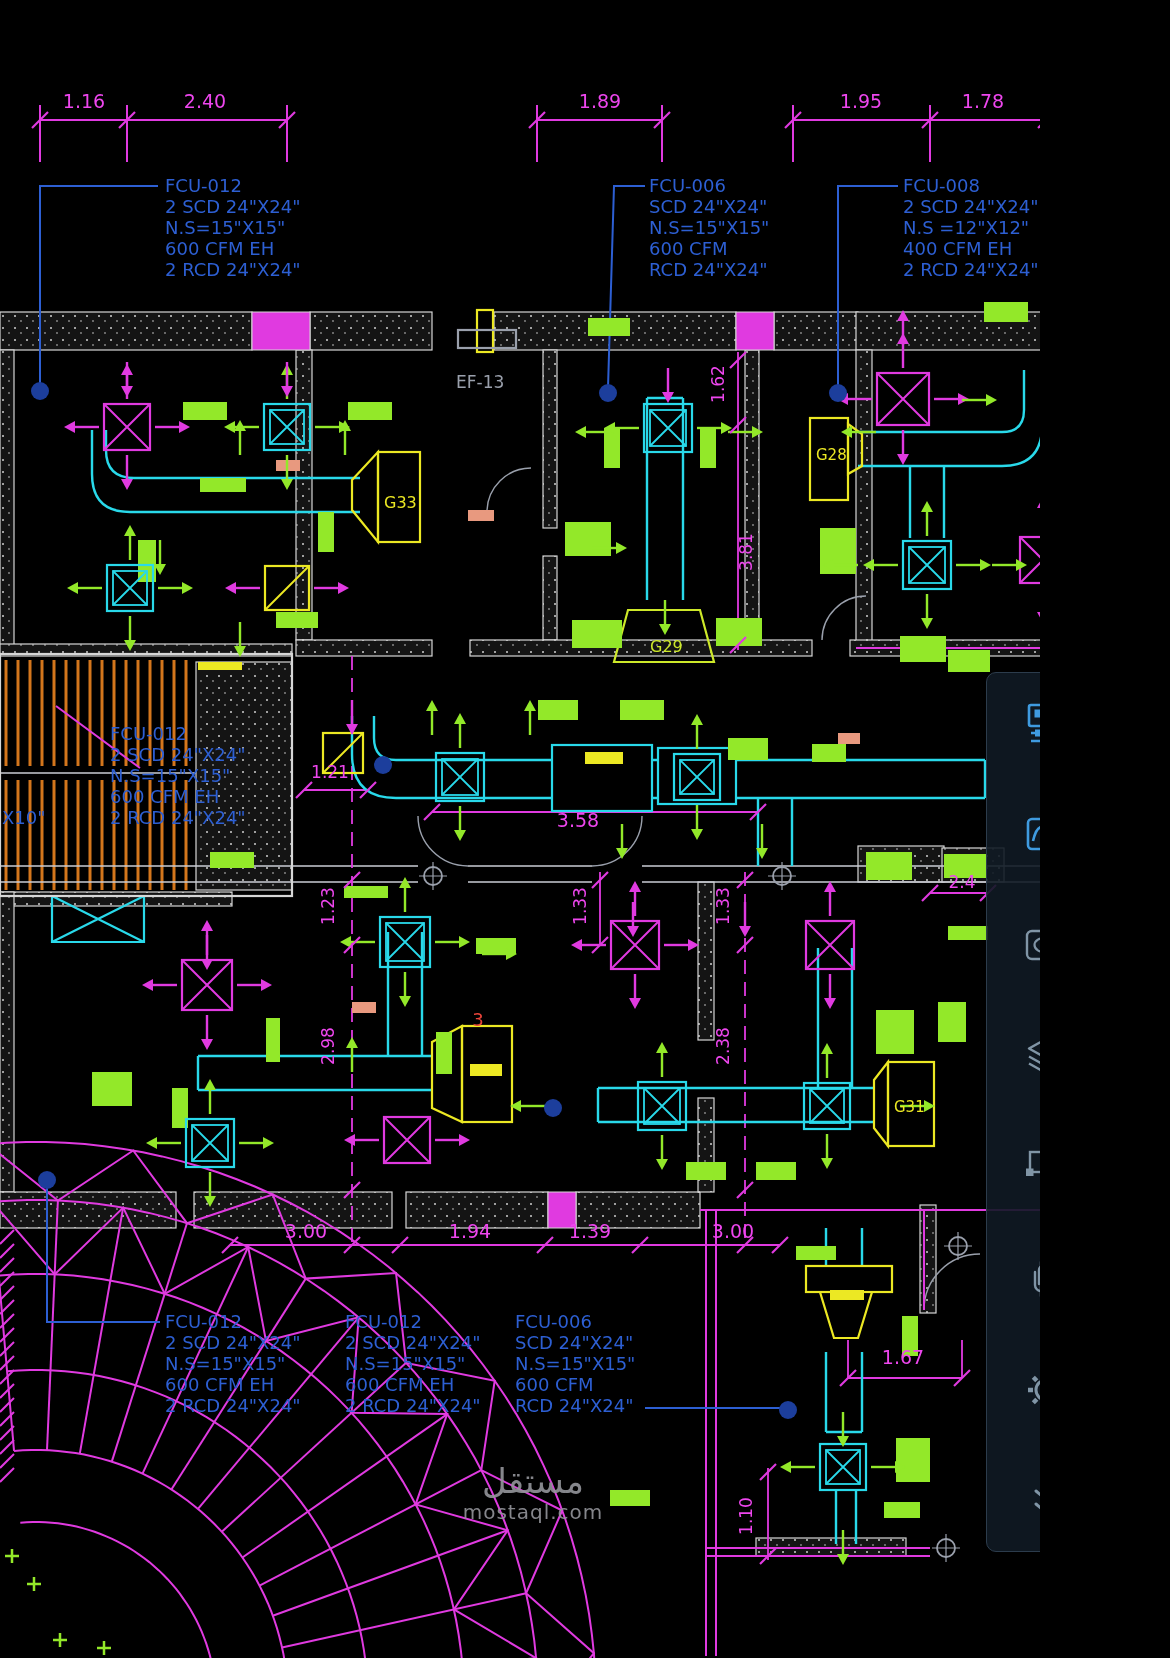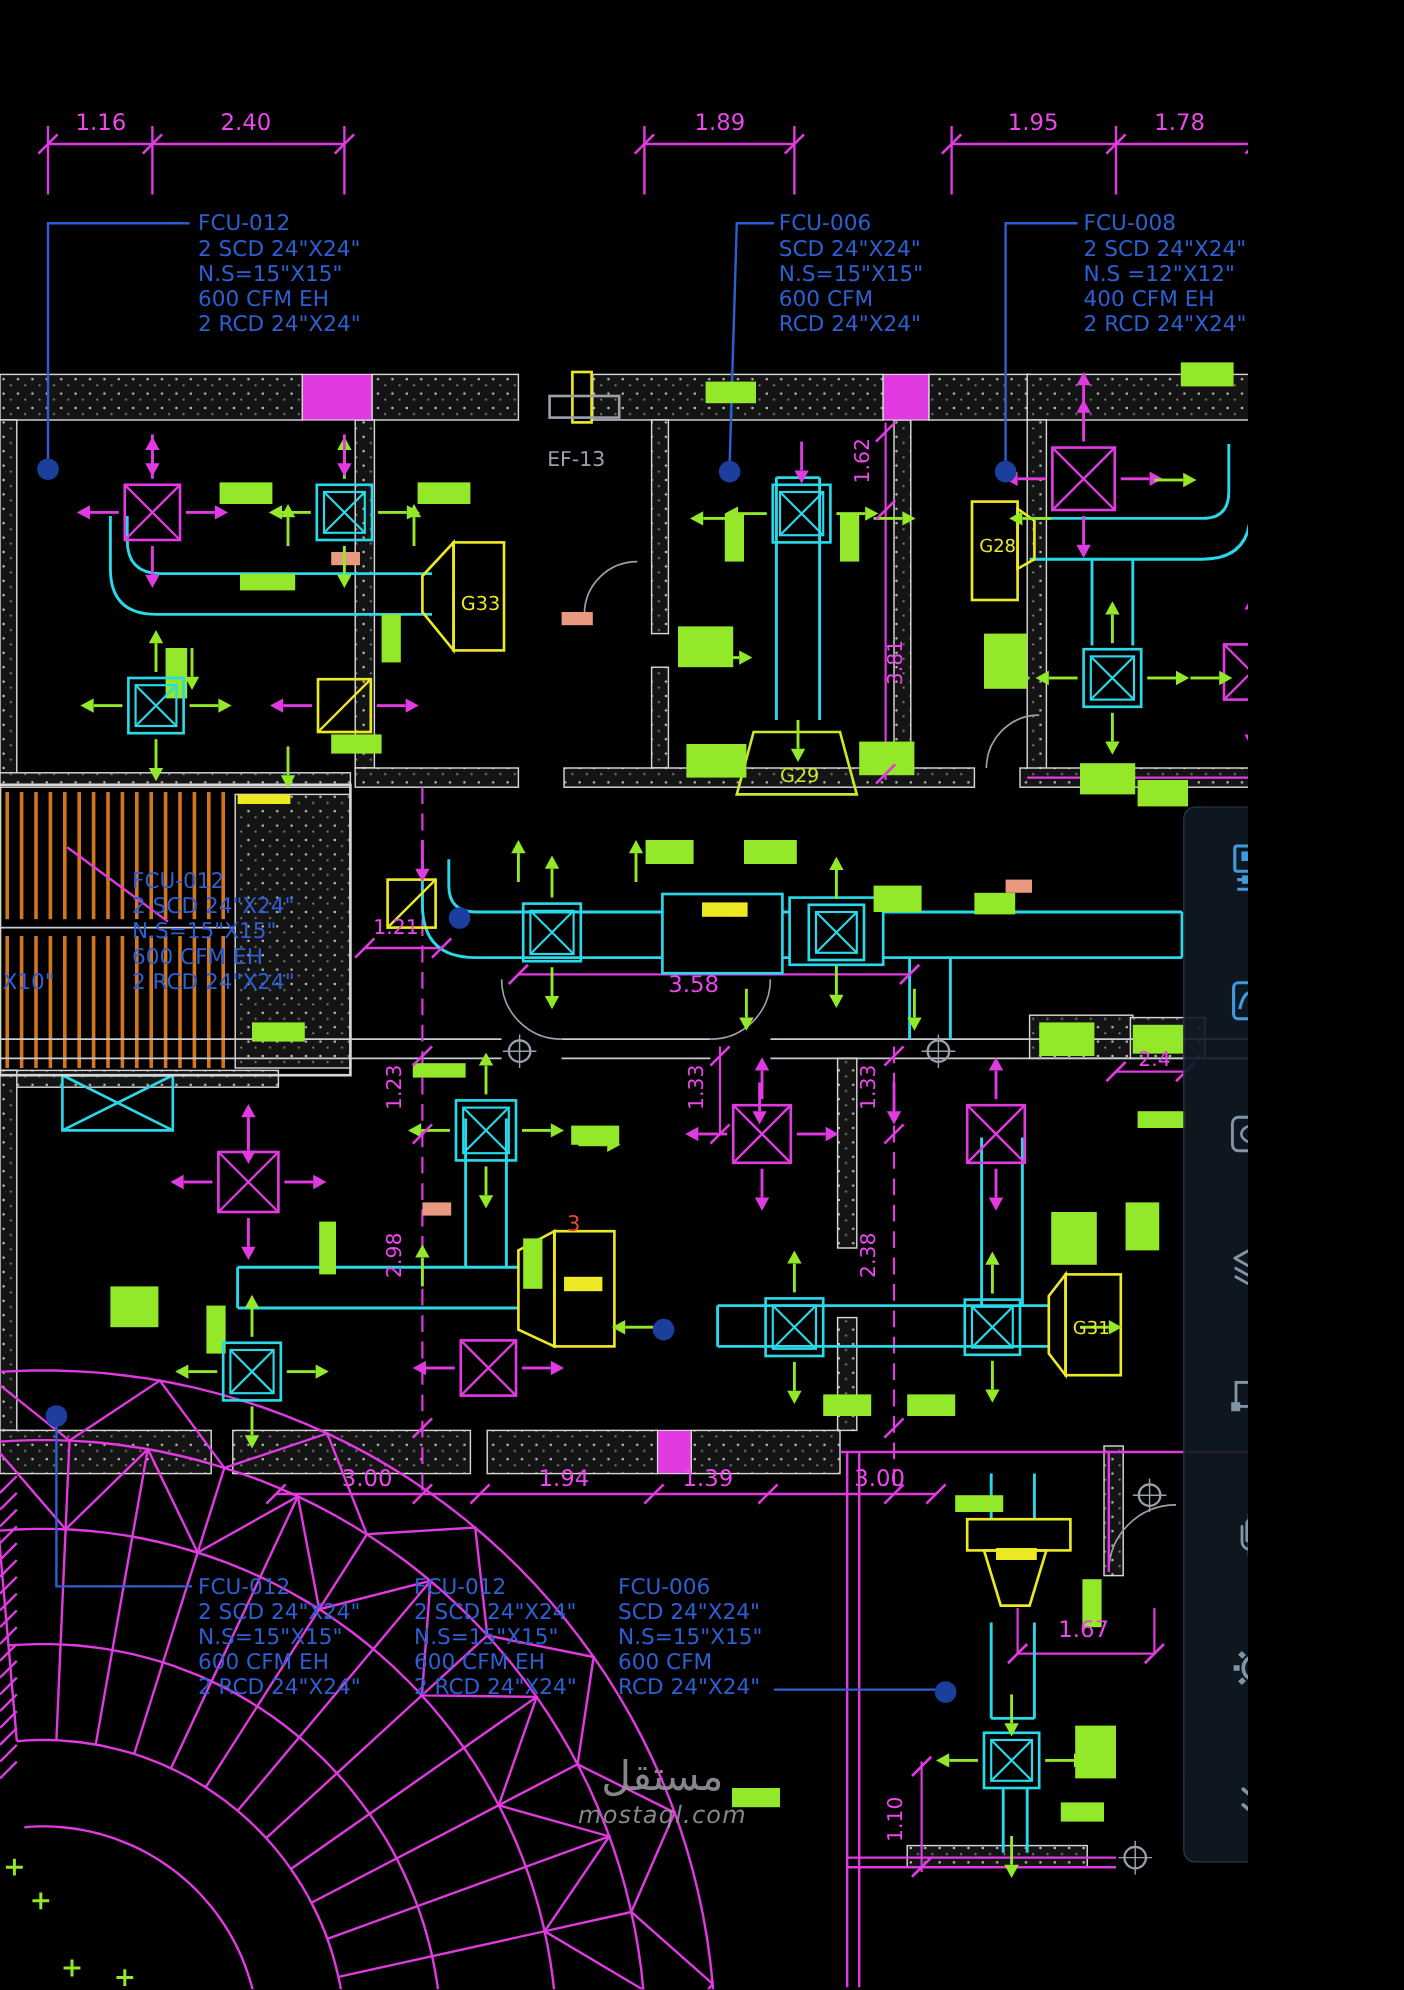--- a/index.html
+++ b/index.html
@@ -4,24 +4,24 @@
 <style>
   html,body{margin:0;padding:0;background:#000;}
   .stage{position:relative;width:1040px;height:1658px;background:#000;overflow:hidden;
          font-family:"DejaVu Sans",sans-serif;}
   svg text{font-family:"DejaVu Sans",sans-serif;}
   .panel{position:absolute;left:986px;top:672px;width:120px;height:880px;
          background:rgba(16,25,35,0.9);border:1px solid #2c3c4c;border-radius:10px;
          display:flex;flex-direction:column;align-items:center;justify-content:space-between;
          padding:26px 0;box-sizing:border-box;z-index:5;}
   .tbtn{width:48px;height:48px;display:flex;align-items:center;justify-content:center;cursor:pointer;}
-  .watermark{position:absolute;left:397px;top:1462px;width:310px;text-align:center;
+  .watermark{position:absolute;left:378px;top:1462px;width:310px;text-align:center;
              color:#94959b;z-index:4;opacity:.9;}
   .wm1{font-size:34px;line-height:38px;}
-  .wm2{font-size:20px;letter-spacing:1px;font-style:italic;}
+  .wm2{font-size:20px;letter-spacing:1px;}
 </style>
 </head>
 <body>
 
 <div class="stage">
 
   <svg id="cad" width="1170" height="1658" viewBox="0 0 1170 1658">
     <defs>
       <pattern id="speck" width="12" height="12" patternUnits="userSpaceOnUse">
         <rect width="12" height="12" fill="#141414"></rect>

